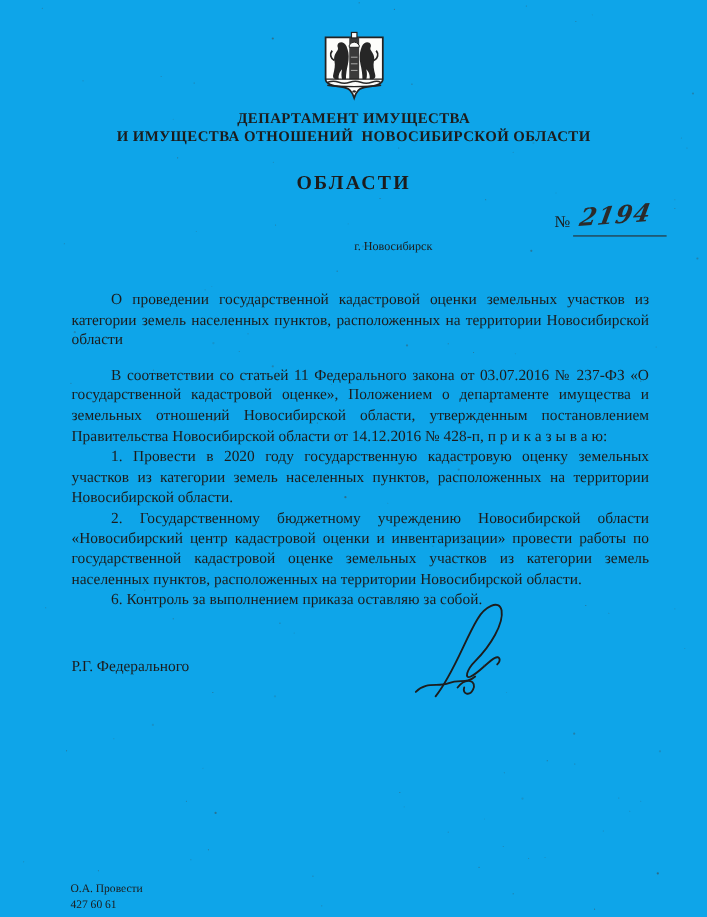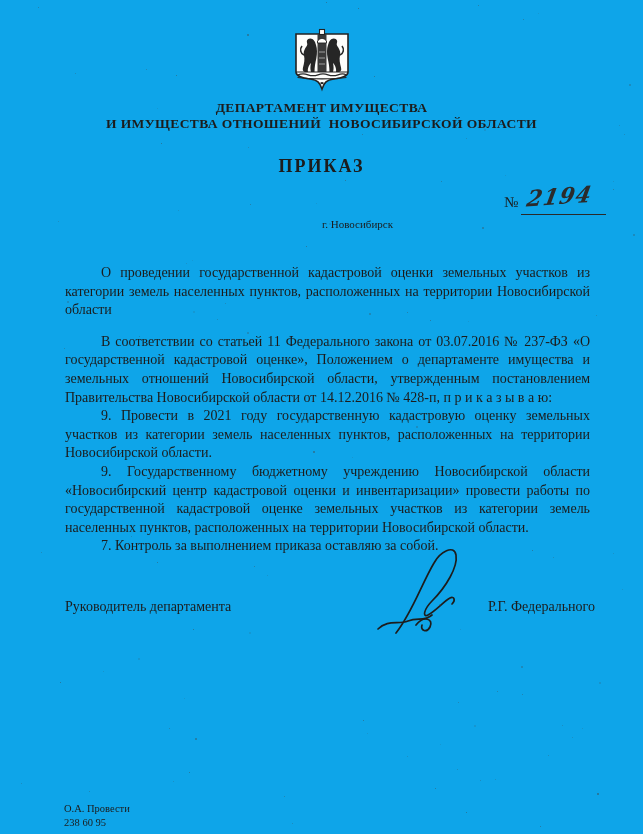--- a/index.html
+++ b/index.html
@@ -77,51 +77,50 @@
       <path d="M4,46.8 Q9,45 14,46.8 T24,46.8 T34,46.8 T44,46.8 T52,46.8" fill="none" stroke="#2a2a2a" stroke-width="1.3"></path>
       <path d="M26,55 Q28,53 30,55 Q28,57.5 26,55" fill="#262626"></path>
     </svg>
   </div>
 
   <div class="org-block">
     <div class="org-line">ДЕПАРТАМЕНТ ИМУЩЕСТВА</div>
     <div class="org-line">И ИМУЩЕСТВА ОТНОШЕНИЙ  НОВОСИБИРСКОЙ ОБЛАСТИ</div>
   </div>
 
-  <div class="doc-type">ПРИКАЗ</div>
+  <div class="doc-type">ОБЛАСТИ</div>
 
   <div class="num-label">№</div>
   <div class="num-line"></div>
   <div class="num-value">2194</div>
 
   <div class="city">г. Новосибирск</div>
 
   <div class="body-text">
     <p class="subject">О проведении государственной кадастровой оценки земельных участков из категории земель населенных пунктов, расположенных на территории Новосибирской области</p>
     <p>В соответствии со статьей 11 Федерального закона от 03.07.2016 № 237-ФЗ «О государственной кадастровой оценке», Положением о департаменте имущества и земельных отношений Новосибирской области, утвержденным постановлением Правительства Новосибирской области от 14.12.2016 № 428-п, п р и к а з ы в а ю:</p>
-    <p>9. Провести в 2021 году государственную кадастровую оценку земельных участков из категории земель населенных пунктов, расположенных на территории Новосибирской области.</p>
-    <p>9. Государственному бюджетному учреждению Новосибирской области «Новосибирский центр кадастровой оценки и инвентаризации» провести работы по государственной кадастровой оценке земельных участков из категории земель населенных пунктов, расположенных на территории Новосибирской области.</p>
-    <p>7. Контроль за выполнением приказа оставляю за собой.</p>
+    <p>1. Провести в 2020 году государственную кадастровую оценку земельных участков из категории земель населенных пунктов, расположенных на территории Новосибирской области.</p>
+    <p>2. Государственному бюджетному учреждению Новосибирской области «Новосибирский центр кадастровой оценки и инвентаризации» провести работы по государственной кадастровой оценке земельных участков из категории земель населенных пунктов, расположенных на территории Новосибирской области.</p>
+    <p>6. Контроль за выполнением приказа оставляю за собой.</p>
   </div>
 
   <div class="sig-row">
-    <span>Руководитель департамента</span>
     <span>Р.Г. Федерального</span>
   </div>
   <svg class="signature-svg" viewBox="0 0 118 100">
     <g fill="none" stroke="#1d1d1d" stroke-width="1.7" stroke-linecap="round">
       <path d="M6,84 C16,74 26,80 36,76 C46,72 52,77 60,70"></path>
       <path d="M24,88 C40,68 50,38 62,18 C68,7 82,-1 84,10 C86,22 74,42 60,56 C52,64 50,73 56,70 C64,66 72,56 78,53 C82,51 84,55 80,59"></path>
       <path d="M44,80 C52,70 62,74 58,82 C55,88 48,86 50,80"></path>
     </g>
   </svg>
 
   <div class="footer">
     <div>О.А. Провести</div>
-    <div>238 60 95</div>
+    <div>427 60 61</div>
   </div>
 
   <div class="noise" id="noise">
       <i style="width: 1px; height: 1px; left: 435.401px; top: 787.675px; opacity: 0.52;"></i>
       <i style="width: 1px; height: 1px; left: 497.098px; top: 691.003px; opacity: 0.45;"></i>
       <i style="width: 1px; height: 1px; left: 316.204px; top: 202.7px; opacity: 0.17;"></i>
       <i style="width: 1px; height: 1px; left: 88.8868px; top: 791.337px; opacity: 0.39;"></i>
       <i style="width: 1px; height: 1px; left: 177.674px; top: 209.65px; opacity: 0.24;"></i>
       <i style="width: 1px; height: 1px; left: 240.031px; top: 541.655px; opacity: 0.21;"></i>
       <i style="width: 1px; height: 1px; left: 480.413px; top: 779.922px; opacity: 0.35;"></i>

